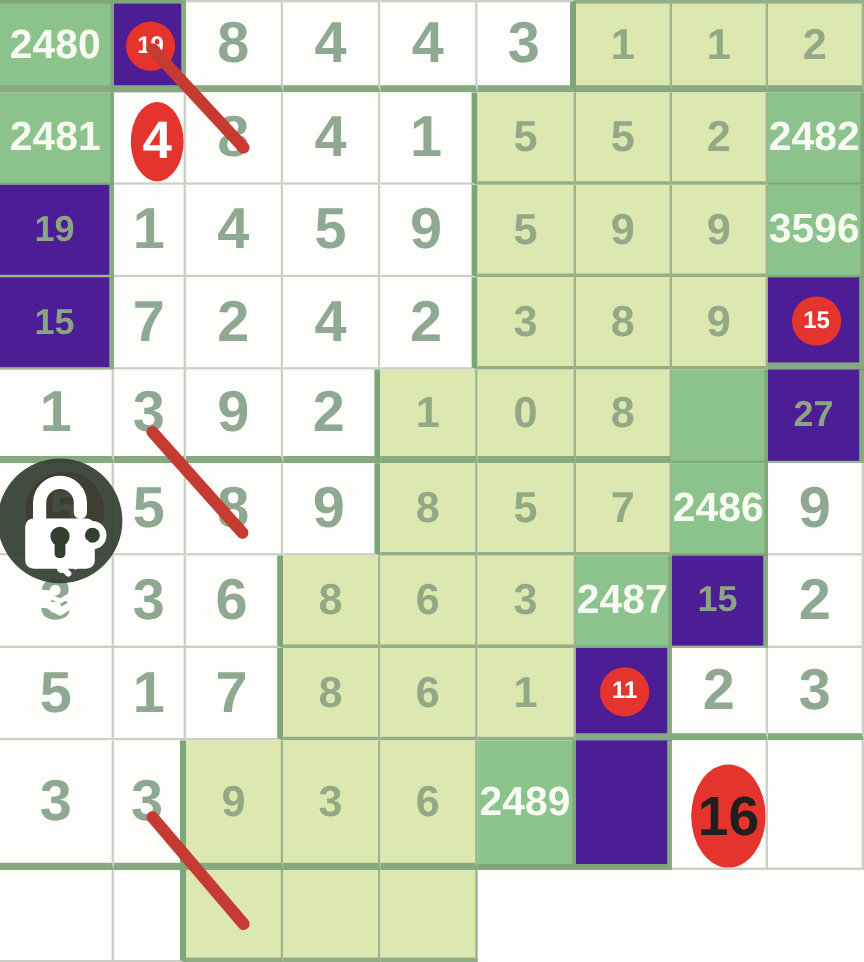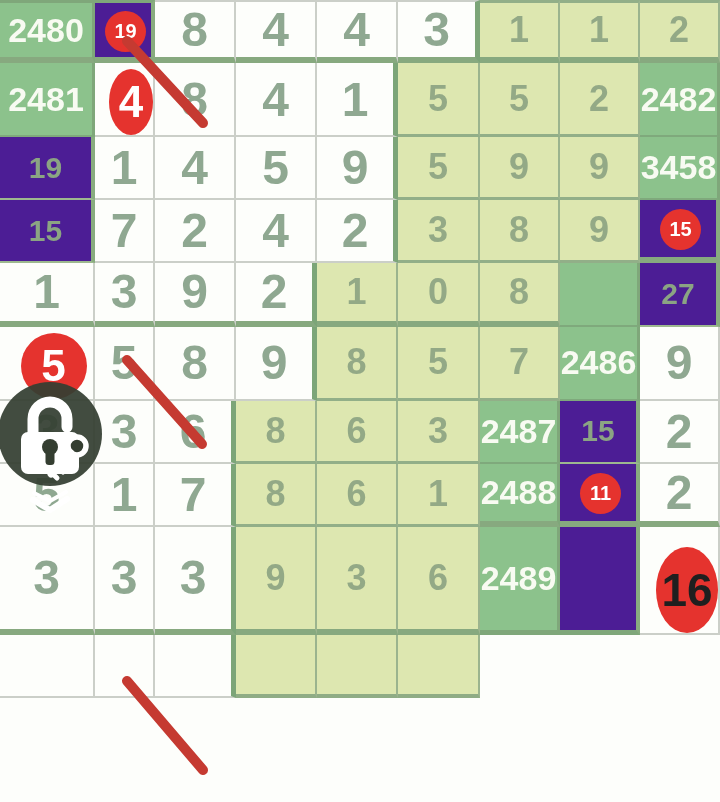--- a/index.html
+++ b/index.html
@@ -7,21 +7,21 @@
   .board{
     position:relative;
     width:720px;height:802px;
     overflow:hidden;
     font-family:"Liberation Sans", sans-serif;
     font-weight:bold;
     background:#FDFEFB;
   }
   .grid{
     position:absolute;left:0;top:0;
-    width:720px;height:698px;
+    width:720px;height:802px;
     display:grid;
     grid-template-columns:95px 60px 81px 81px 81px 82px 80px 80px 80px;
     grid-template-rows:repeat(10,1fr);
     z-index:1;
   }
   .cell{
     display:flex;align-items:center;justify-content:center;
     overflow:visible;
   }
   .c-period{
@@ -109,21 +109,21 @@
       <div class="cell c-green">2</div>
       <div class="cell c-period">2482</div>
       <div class="cell c-value">19</div>
       <div class="cell c-white">1</div>
       <div class="cell c-white">4</div>
       <div class="cell c-white">5</div>
       <div class="cell c-white c-wlast">9</div>
       <div class="cell c-green">5</div>
       <div class="cell c-green">9</div>
       <div class="cell c-green">9</div>
-      <div class="cell c-period">3458</div>
+      <div class="cell c-period">3596</div>
       <div class="cell c-value">15</div>
       <div class="cell c-white">7</div>
       <div class="cell c-white">2</div>
       <div class="cell c-white">4</div>
       <div class="cell c-white c-wlast">2</div>
       <div class="cell c-green">3</div>
       <div class="cell c-green">8</div>
       <div class="cell c-green">9</div>
       <div class="cell c-value thick-bottom">
         <span class="badge">15</span>
@@ -156,21 +156,20 @@
       <div class="cell c-green">3</div>
       <div class="cell c-period">2487</div>
       <div class="cell c-value">15</div>
       <div class="cell c-white">2</div>
       <div class="cell c-white">5</div>
       <div class="cell c-white">1</div>
       <div class="cell c-white c-wlast">7</div>
       <div class="cell c-green">8</div>
       <div class="cell c-green">6</div>
       <div class="cell c-green">1</div>
-      <div class="cell c-period thick-bottom">2488</div>
       <div class="cell c-value thick-bottom">
         <span class="badge">11</span>
       </div>
       <div class="cell c-white thick-bottom">2</div>
       <div class="cell c-white thick-bottom">3</div>
       <div class="cell c-white thick-bottom">3</div>
       <div class="cell c-white c-wlast thick-bottom">3</div>
       <div class="cell c-green thick-bottom">9</div>
       <div class="cell c-green thick-bottom">3</div>
       <div class="cell c-green thick-bottom">6</div>

